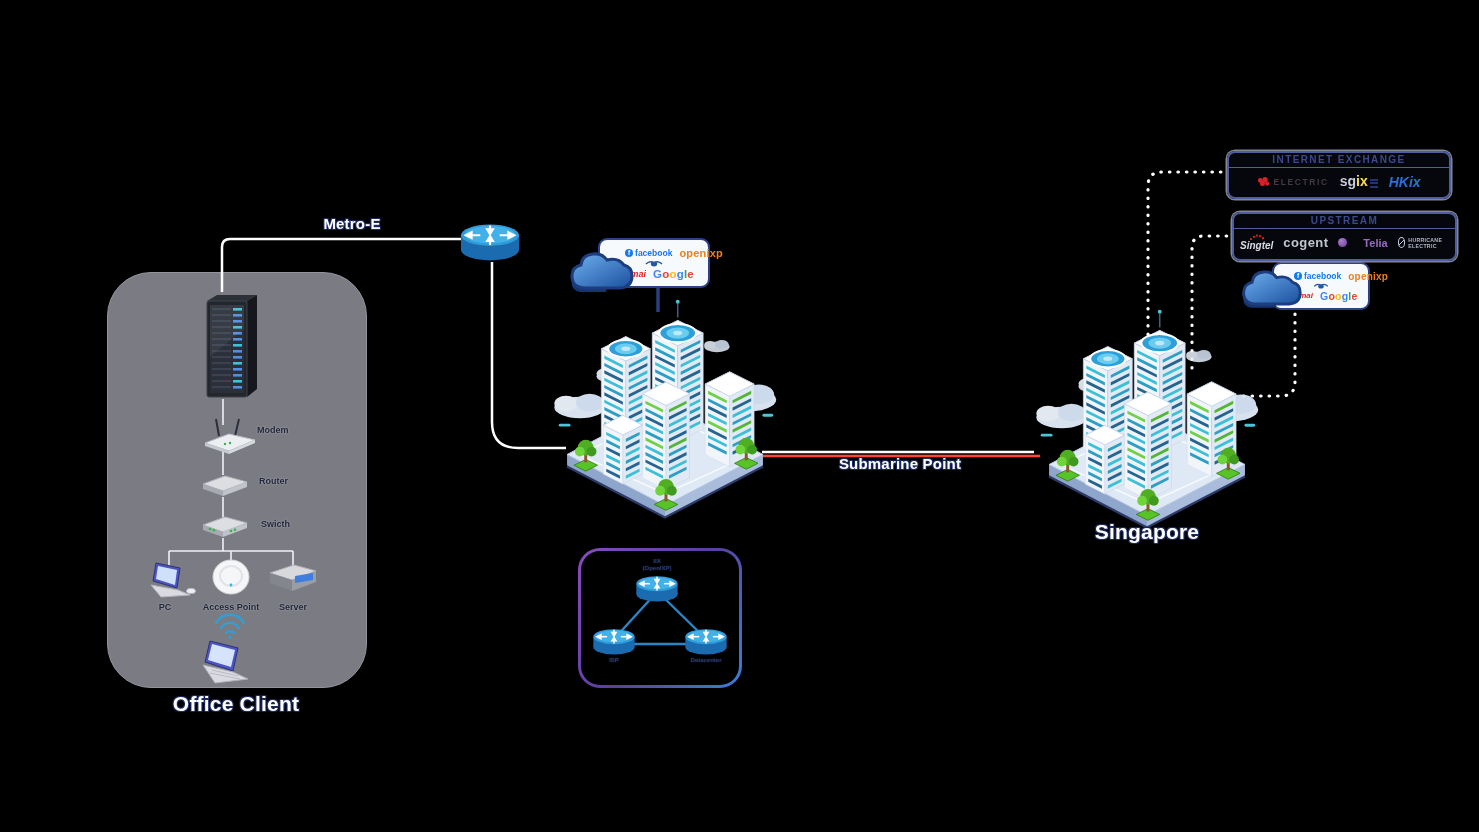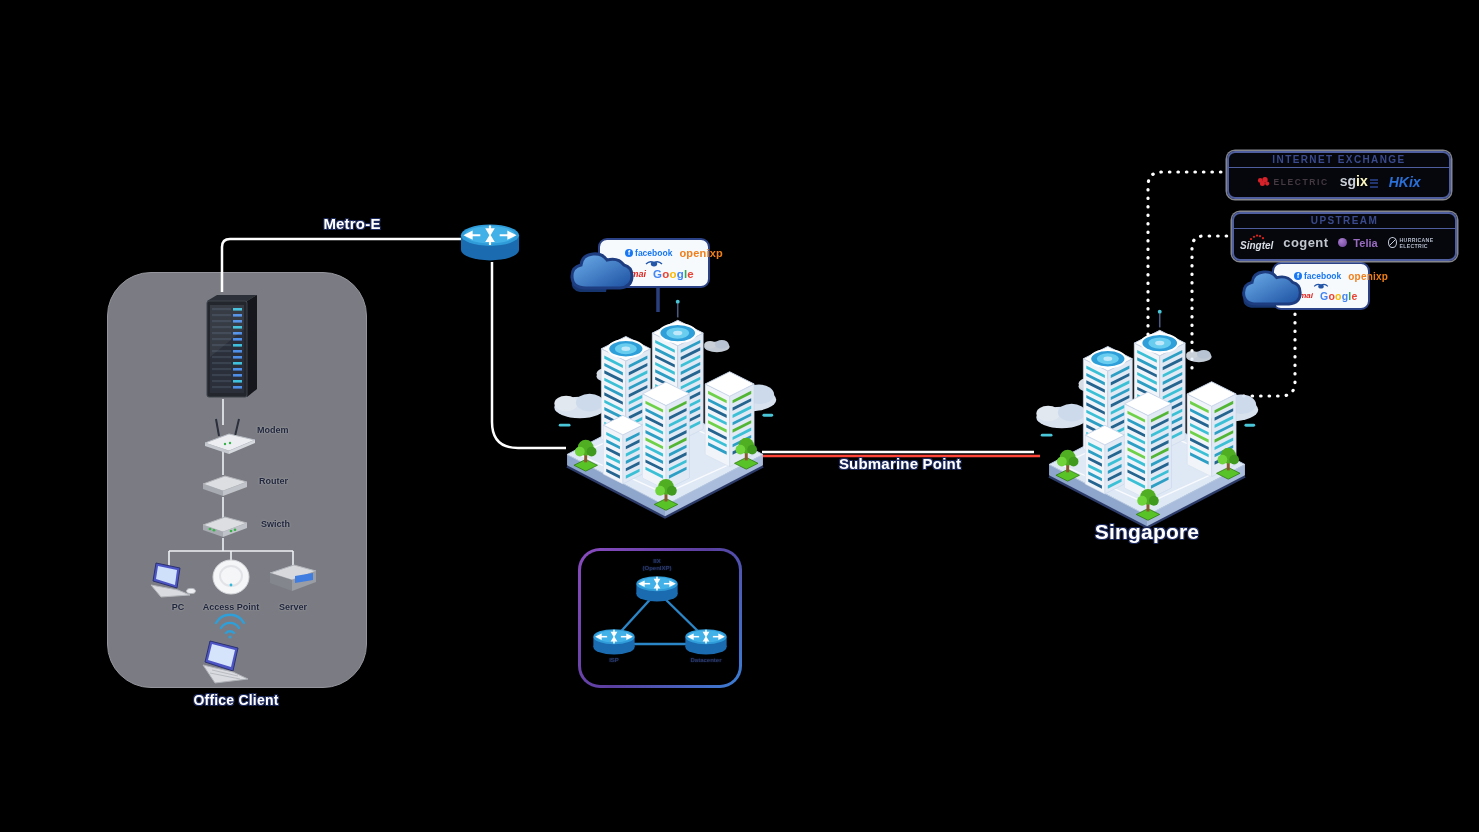--- a/index.html
+++ b/index.html
@@ -22,28 +22,28 @@
   .city{width:230px;height:235px;z-index:3;}
   
   .ixbox{border:2px solid #4e5e9e;border-radius:8px;background:rgba(12,16,28,.45);
     box-shadow:0 0 0 1.5px rgba(240,244,255,.55);z-index:4;}
   .ixhead{height:14px;line-height:14px;text-align:center;font-size:10px;font-weight:800;
     letter-spacing:1.4px;color:#3a4a8c;border-bottom:1.5px solid #4e5e9e;}
   .ixrow{display:flex;align-items:center;justify-content:center;gap:11px;height:27px;padding:0 6px;}
   .lg-equinix{display:flex;align-items:center;gap:3px;color:#463a42;font-weight:800;
     font-size:8.5px;letter-spacing:1.6px;}
   .lg-sgix{display:flex;align-items:flex-end;font-weight:800;font-size:14px;line-height:13px;}
-  .lg-sgix .sg{color:#c9cdd6;} .lg-sgix .ix{color:#fef9c3;}
+  .lg-sgix .sg{color:#c9cdd6;} .lg-sgix .ix{color:#fde047;}
   .bars{display:inline-block;width:8px;height:9px;margin-left:2px;
     background:repeating-linear-gradient(#23356e 0 2px,transparent 2px 3.4px);}
   .lg-hkix{color:#2a70d8;font-weight:800;font-style:italic;font-size:14px;}
   .lg-singtel{display:flex;flex-direction:column;align-items:center;gap:0;}
   .lg-singtel .word{color:#d8dde6;font-weight:800;font-size:10px;font-style:italic;}
   .lg-cogent{color:#c2c6ce;font-weight:800;font-size:13px;letter-spacing:.4px;}
-  .lg-telia{display:flex;align-items:center;gap:6px;color:#9a6cc0;font-weight:800;font-size:11px;}
+  .lg-telia{display:flex;align-items:center;gap:16px;color:#9a6cc0;font-weight:800;font-size:11px;}
   .telia-ball{width:9px;height:9px;border-radius:50%;background:radial-gradient(circle at 35% 30%,#a97fd0,#6a3e96);}
   .lg-he{display:flex;align-items:center;gap:3px;color:#b4bbca;font-weight:700;font-size:5.2px;letter-spacing:.3px;}
   .he-ring{width:11px;height:11px;border-radius:50%;border:1.6px solid #c8cede;box-sizing:border-box;
     background:linear-gradient(135deg,transparent 45%,#c8cede 45% 55%,transparent 55%);}
   
   .cloudbox{background:#f7fafd;border:2.5px solid #2c4286;border-radius:9px;z-index:4;
     display:flex;flex-direction:column;align-items:center;justify-content:center;gap:1px;padding:2px 3px;box-sizing:border-box;}
   .cb-row{display:flex;align-items:center;justify-content:center;gap:7px;}
   .lg-fb{display:flex;align-items:center;gap:2px;color:#1877f2;font-weight:800;font-size:8.5px;padding-left:40px;}
   .fb-dot{width:8px;height:8px;border-radius:50%;background:#1877f2;color:#fff;font-size:6.5px;
@@ -188,25 +188,25 @@
     <g stroke="#b0b3b9" stroke-width="0.8">
               <line x1="12" y1="31" x2="38" y2="37"></line>
               <line x1="10" y1="34" x2="40" y2="40"></line>
             </g>
           </g>
         </svg>
       </div>
     <div class="dev-label" style="left:149px;top:152px">Modem</div>
     <div class="dev-label" style="left:151px;top:203px">Router</div>
     <div class="dev-label" style="left:153px;top:246px">Swicth</div>
-    <div class="dev-label ctr" style="left:70px;top:329px">PC</div>
+    <div class="dev-label ctr" style="left:57px;top:329px">PC</div>
     <div class="dev-label ctr" style="left:123px;top:329px">Access Point</div>
     <div class="dev-label ctr" style="left:185px;top:329px">Server</div>
   </div>
-  <div class="abs map-label" style="left:107px;top:692px;width:258px;font-size:14px;z-index:5">Office Client</div>
+  <div class="abs map-label" style="left:107px;top:692px;width:258px;font-size:21px;z-index:5">Office Client</div>
 
   <svg id="connectors" class="abs" width="1479" height="832" viewBox="0 0 1479 832">
     <path d="M 222 292 V 247 Q 222 239 230 239 H 463" fill="none" stroke="#fff" stroke-width="2.5"></path>
     <path d="M 492 262 V 422 Q 492 448 518 448 H 566" fill="none" stroke="#fff" stroke-width="2.5"></path>
     <path d="M 757 456 H 1040" fill="none" stroke="#ff4438" stroke-width="2.6"></path>
     <path d="M 762 452 H 1034" fill="none" stroke="#fff" stroke-width="2.6"></path>
     <g fill="none" stroke="#fff" stroke-width="3.2" stroke-dasharray="0.5 8" stroke-linecap="round">
       <path d="M 1148 360 V 186 Q 1148 172 1162 172 H 1225"></path>
       <path d="M 1192 368 V 248 Q 1192 236 1204 236 H 1230"></path>
       <path d="M 1295 314 V 382 Q 1295 396 1281 396 H 1222"></path>

